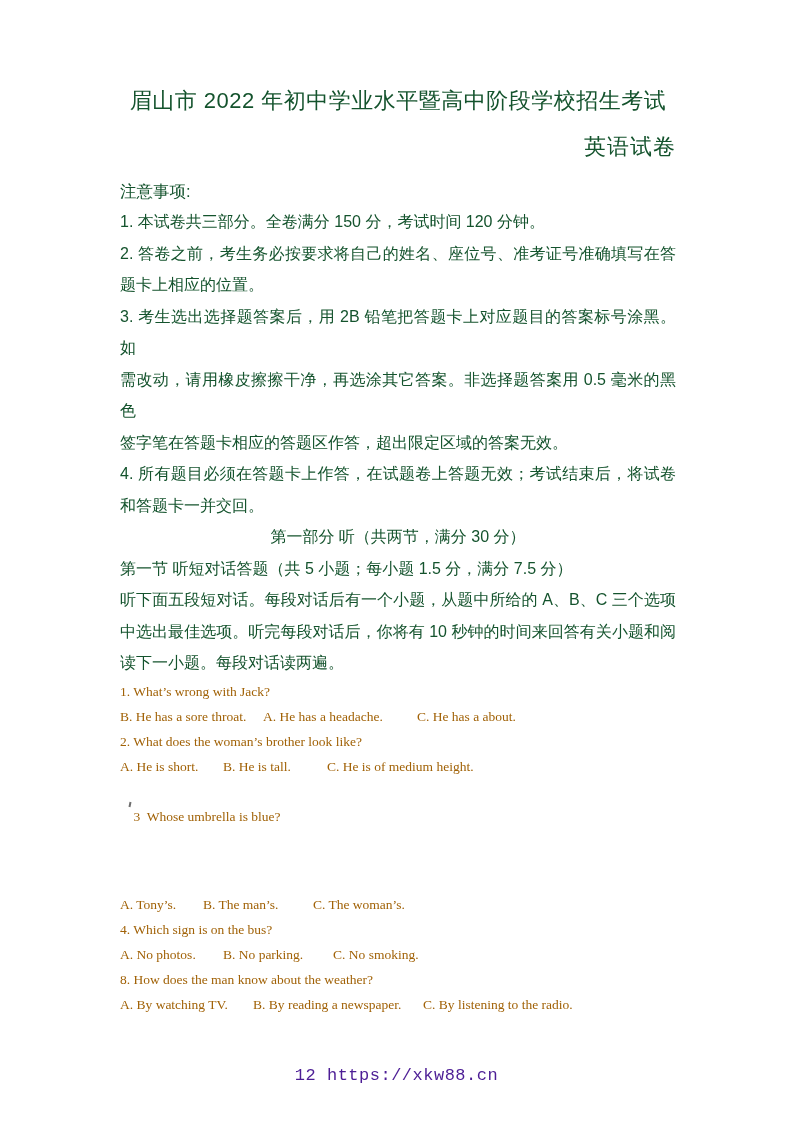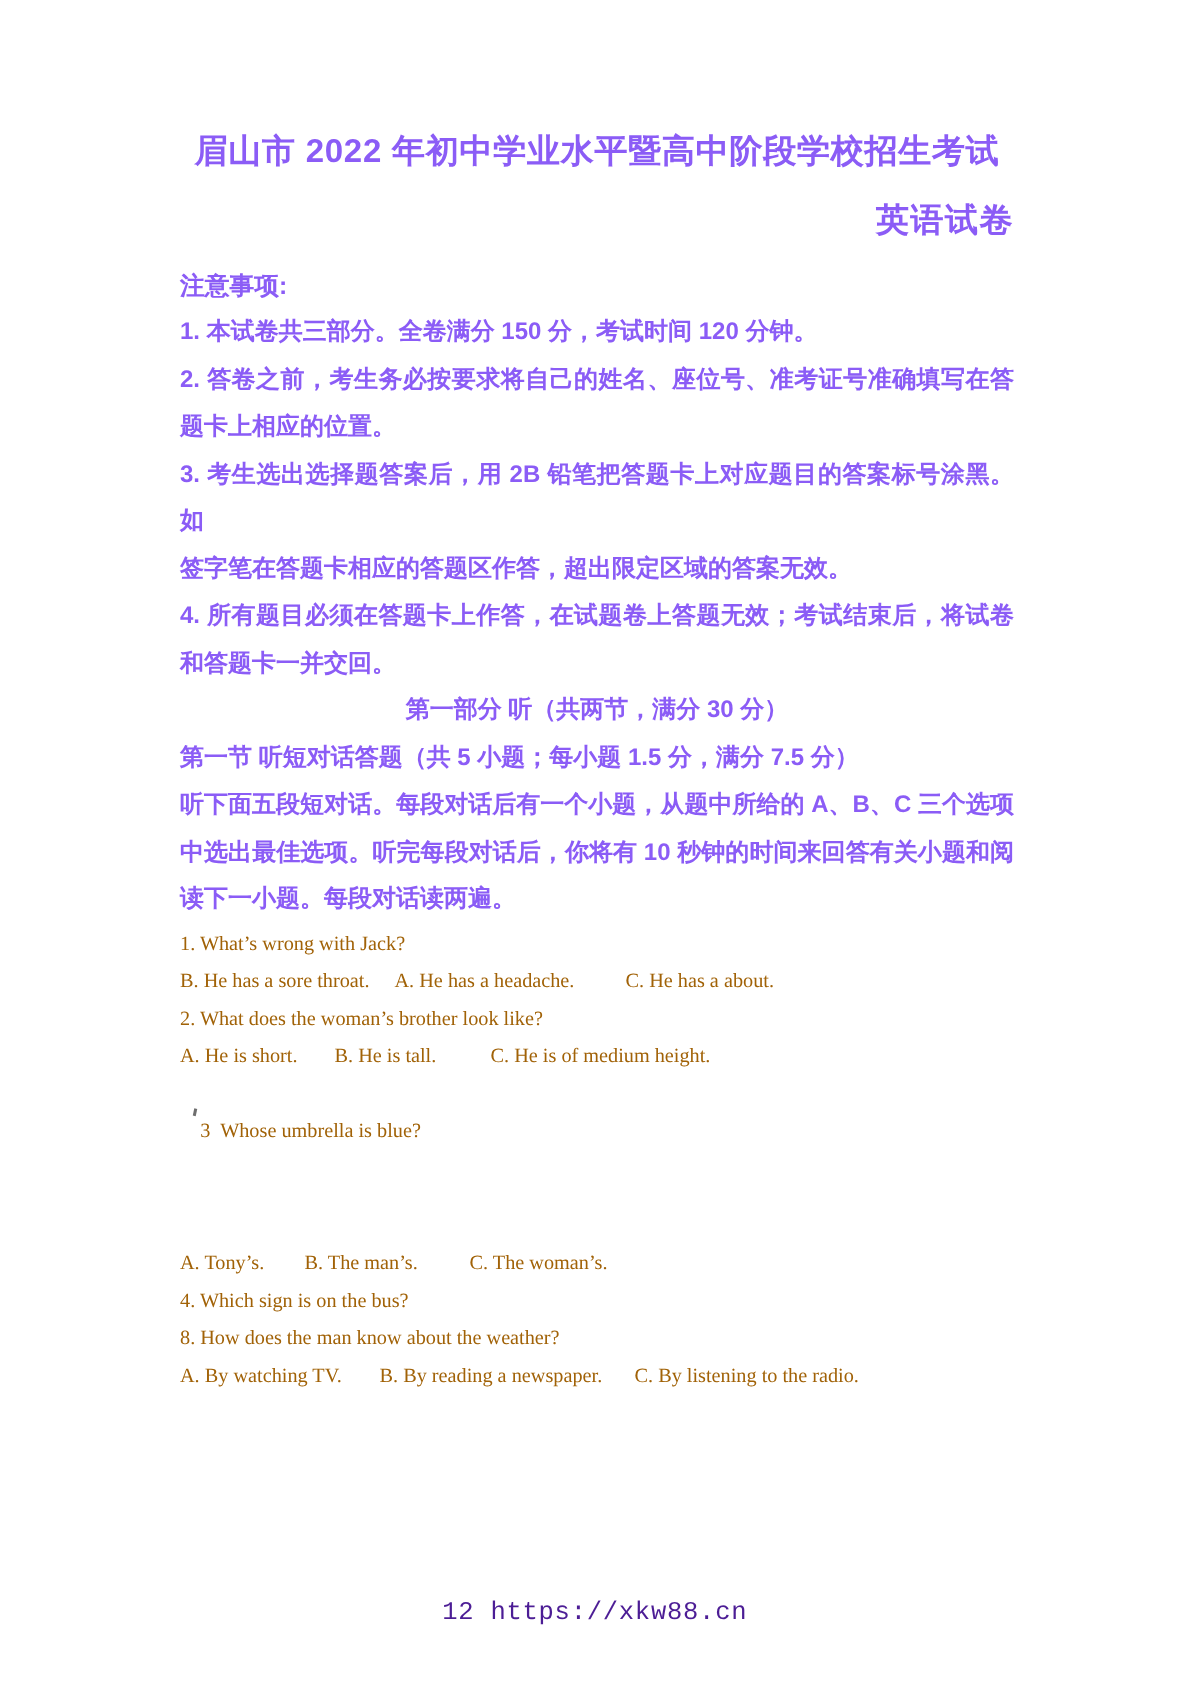--- a/index.html
+++ b/index.html
@@ -1,18 +1,18 @@
 <!DOCTYPE html>
 <html><head>
 <meta charset="utf-8">
 <style>
   html,body{margin:0;padding:0;background:#ffffff;}
   body{width:793px;height:1122px;position:relative;overflow:hidden;}
   .page{position:absolute;inset:0;padding:88px 117px 0 120px;box-sizing:border-box;}
-  .zh{font-family:"Liberation Sans",sans-serif;font-weight:700;color:#8b5cf6;}
+  .zh{font-family:"Liberation Sans",sans-serif;font-weight:400;color:#14532d;}
   .title{font-size:22px;line-height:26px;text-align:center;letter-spacing:.5px;}
   .subtitle{font-size:22px;line-height:26px;text-align:right;margin-top:20px;letter-spacing:1px;}
   .notice-heading{font-size:16.5px;line-height:30px;margin-top:16px;}
   .zl{font-size:16px;line-height:31.5px;}
   .fl{text-align:justify;text-align-last:justify;}
   .center{text-align:center;text-align-last:center;}
   .en{font-family:"Liberation Serif","DejaVu Serif",serif;font-weight:400;font-size:13.5px;line-height:25px;color:#a16207;white-space:pre-wrap;}
   .opts{display:flex;}
   .opts span{display:inline-block;white-space:pre;}
   .r1 span:nth-child(1){width:143px}.r1 span:nth-child(2){width:154px}
@@ -32,20 +32,21 @@
 
   <div class="zh title">眉山市 2022 年初中学业水平暨高中阶段学校招生考试</div>
   <div class="zh subtitle">英语试卷</div>
 
   <div class="zh notice-heading">注意事项:</div>
 
   <div class="zh zl">1. 本试卷共三部分。全卷满分 150 分，考试时间 120 分钟。</div>
   <div class="zh zl fl">2. 答卷之前，考生务必按要求将自己的姓名、座位号、准考证号准确填写在答</div>
   <div class="zh zl">题卡上相应的位置。</div>
   <div class="zh zl fl">3. 考生选出选择题答案后，用 2B 铅笔把答题卡上对应题目的答案标号涂黑。如</div>
+  <div class="zh zl fl">需改动，请用橡皮擦擦干净，再选涂其它答案。非选择题答案用 0.5 毫米的黑色</div>
   <div class="zh zl">签字笔在答题卡相应的答题区作答，超出限定区域的答案无效。</div>
   <div class="zh zl fl">4. 所有题目必须在答题卡上作答，在试题卷上答题无效；考试结束后，将试卷</div>
   <div class="zh zl">和答题卡一并交回。</div>
 
   <div class="zh zl center">第一部分 听（共两节，满分 30 分）</div>
   <div class="zh zl">第一节 听短对话答题（共 5 小题；每小题 1.5 分，满分 7.5 分）</div>
 
   <div class="zh zl fl">听下面五段短对话。每段对话后有一个小题，从题中所给的 A、B、C 三个选项</div>
   <div class="zh zl fl">中选出最佳选项。听完每段对话后，你将有 10 秒钟的时间来回答有关小题和阅</div>
   <div class="zh zl">读下一小题。每段对话读两遍。</div>
@@ -68,20 +69,25 @@
     <span>3  Whose umbrella is blue?</span>
     <span class="artifact"></span>
   </div>
   <div class="en opts r3">
     <span>A. Tony’s.</span>
     <span>B. The man’s.</span>
     <span>C. The woman’s.</span>
   </div>
 
   <div class="en">4. Which sign is on the bus?</div>
+  <div class="en opts r4">
+    <span>A. No photos.</span>
+    <span>B. No parking.</span>
+    <span>C. No smoking.</span>
+  </div>
 
   <div class="en">8. How does the man know about the weather?</div>
   <div class="en opts r5">
     <span>A. By watching TV.</span>
     <span>B. By reading a newspaper.</span>
     <span>C. By listening to the radio.</span>
   </div>
 
 </div>
 

